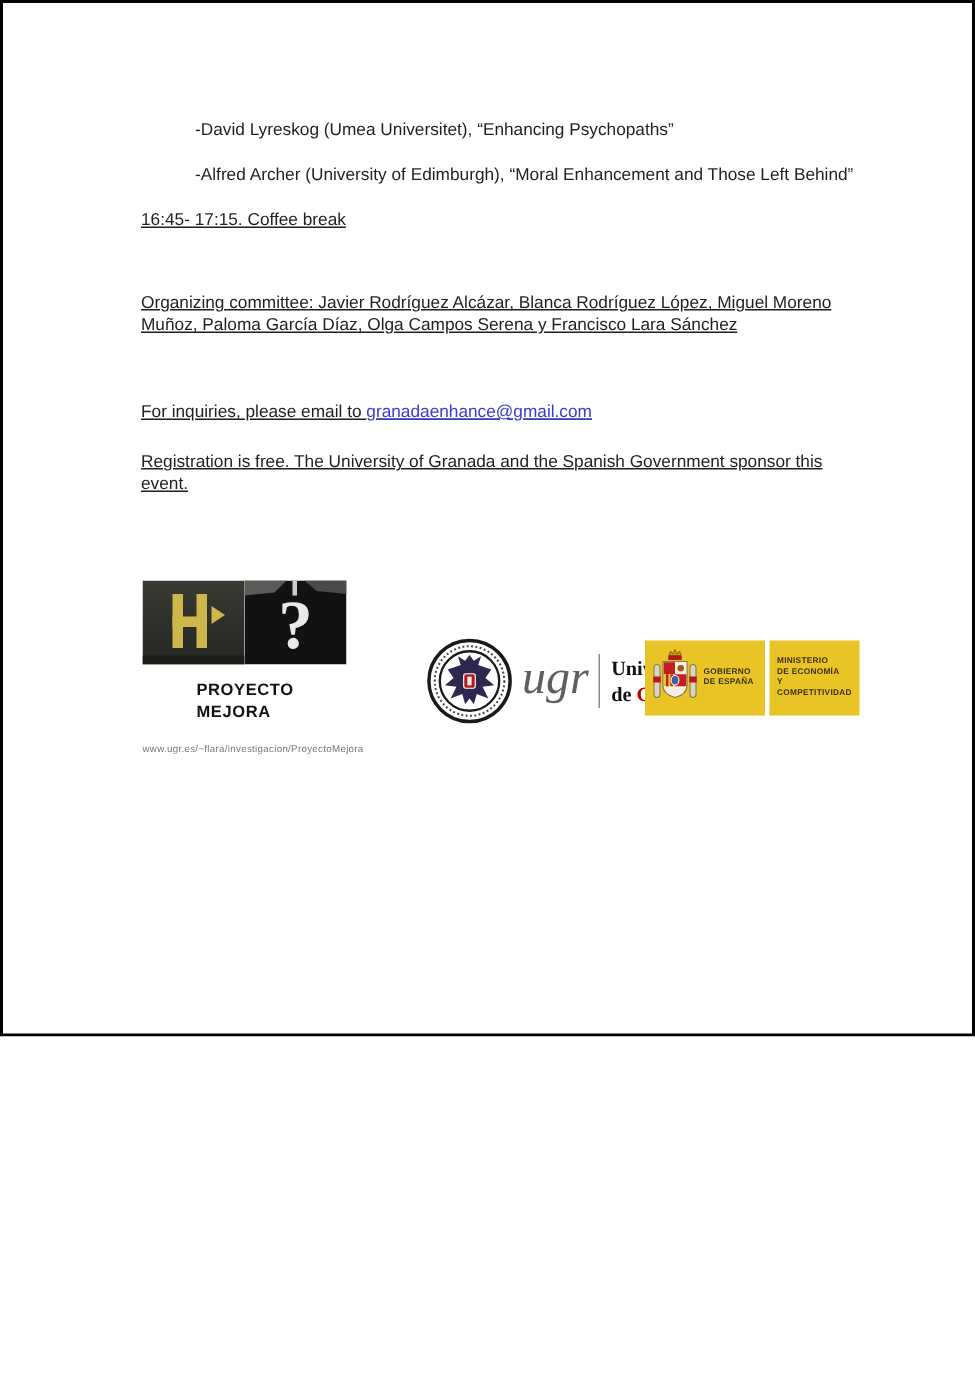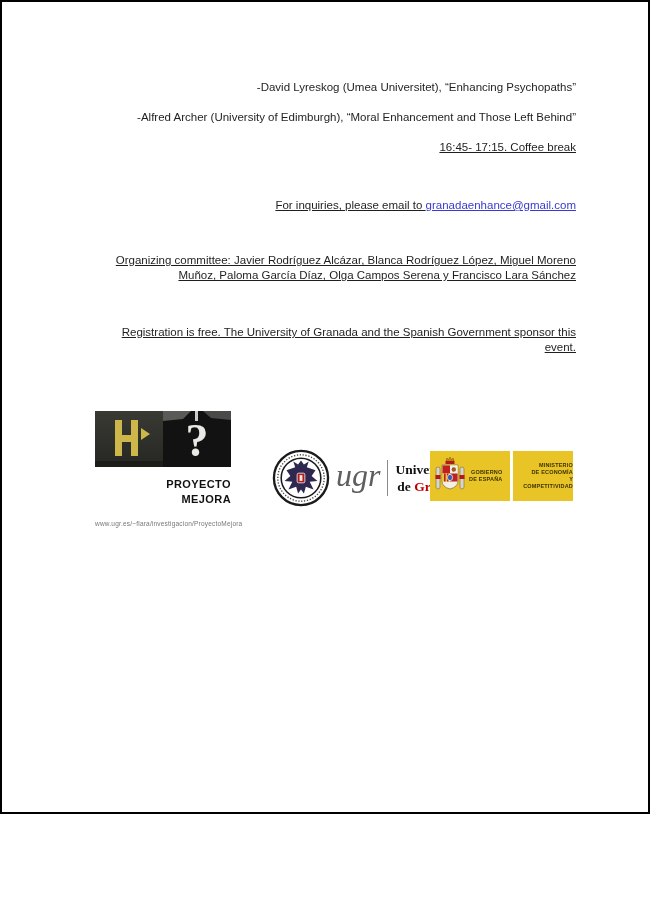--- a/index.html
+++ b/index.html
@@ -2,39 +2,38 @@
 <html><head>
 <meta charset="utf-8">
 <style>
   * { margin: 0; padding: 0; box-sizing: border-box; }
   html, body { background: #ffffff; }
   body { font-family: "Liberation Sans", sans-serif; }
 
   .page {
     position: relative;
     width: 650px;
-    height: 814px;
+    height: 691px;
     background: #ffffff;
     border: 2px solid #000000;
     overflow: hidden;
-    text-align: right;
   }
 
   .content {
     padding: 78px 72px 0 92px;
     color: #1f1f1f;
     font-size: 11.5px;
     line-height: 15px;
   }
 
   .para { margin: 0 0 15px 0; text-decoration: underline; }
   .talk { margin-left: 36px; margin-bottom: 15px; }
   .gap-committee { margin-top: 40px; }
   .gap-inquiries { margin-top: 43px; }
-  .gap-registration { margin-top: 42px; }
+  .gap-registration { margin-top: 18px; }
 
   .bold { font-weight: bold; }
 
   .email-link {
     color: #3a3ad1;
     text-decoration: underline;
     cursor: pointer;
   }
 
   
@@ -56,21 +55,21 @@
     margin-left: 36px;
   }
   .mejora-url {
     margin-top: 9px;
     font-size: 6.5px;
     color: #777777;
     letter-spacing: 0.2px;
   }
 
   
-  .ugr { position: absolute; left: 178px; top: 38px; display: flex; align-items: center; }
+  .ugr { position: absolute; left: 190px; top: 38px; display: flex; align-items: center; }
   .ugr-acronym {
     font-family: "Liberation Serif", serif;
     font-style: italic;
     font-size: 32px;
     color: #5f5f5f;
     margin: 0 7px 6px 6px;
   }
   .ugr-divider { width: 1px; height: 36px; background: #8a8a8a; margin-right: 7px; }
   .ugr-text { font-family: "Liberation Serif", serif; font-weight: bold; font-size: 13.5px; line-height: 17px; color: #111111; }
   .ugr-granada { color: #c00000; }
@@ -95,23 +94,23 @@
 <div class="page">
   <div class="content">
 
     <p class="talk">-David Lyreskog (Umea Universitet), “Enhancing Psychopaths”</p>
     <p class="talk">-Alfred Archer (University of Edimburgh), “Moral Enhancement and Those Left Behind”</p>
 
     <p class="para">16:45- 17:15. Coffee break</p>
 
 
 
+    <p class="para gap-committee">Organizing committee: Javier Rodríguez Alcázar, Blanca Rodríguez López, Miguel Moreno Muñoz, Paloma García Díaz, Olga Campos Serena y Francisco Lara Sánchez</p>
+
     <p class="para gap-inquiries"><span>For inquiries, please email to </span><a class="email-link">granadaenhance@gmail.com</a></p>
-
-    <p class="para gap-committee">Organizing committee: Javier Rodríguez Alcázar, Blanca Rodríguez López, Miguel Moreno Muñoz, Paloma García Díaz, Olga Campos Serena y Francisco Lara Sánchez</p>
 
     <p class="para gap-registration">Registration is free. The University of Granada and the Spanish Government sponsor this event.</p>
 
     <div class="logos">
 
       <div class="mejora">
         <div class="mejora-photos">
           <svg width="68" height="56" viewBox="0 0 68 56">
             <defs>
               <linearGradient id="asphalt" x1="0" y1="0" x2="0" y2="1">

